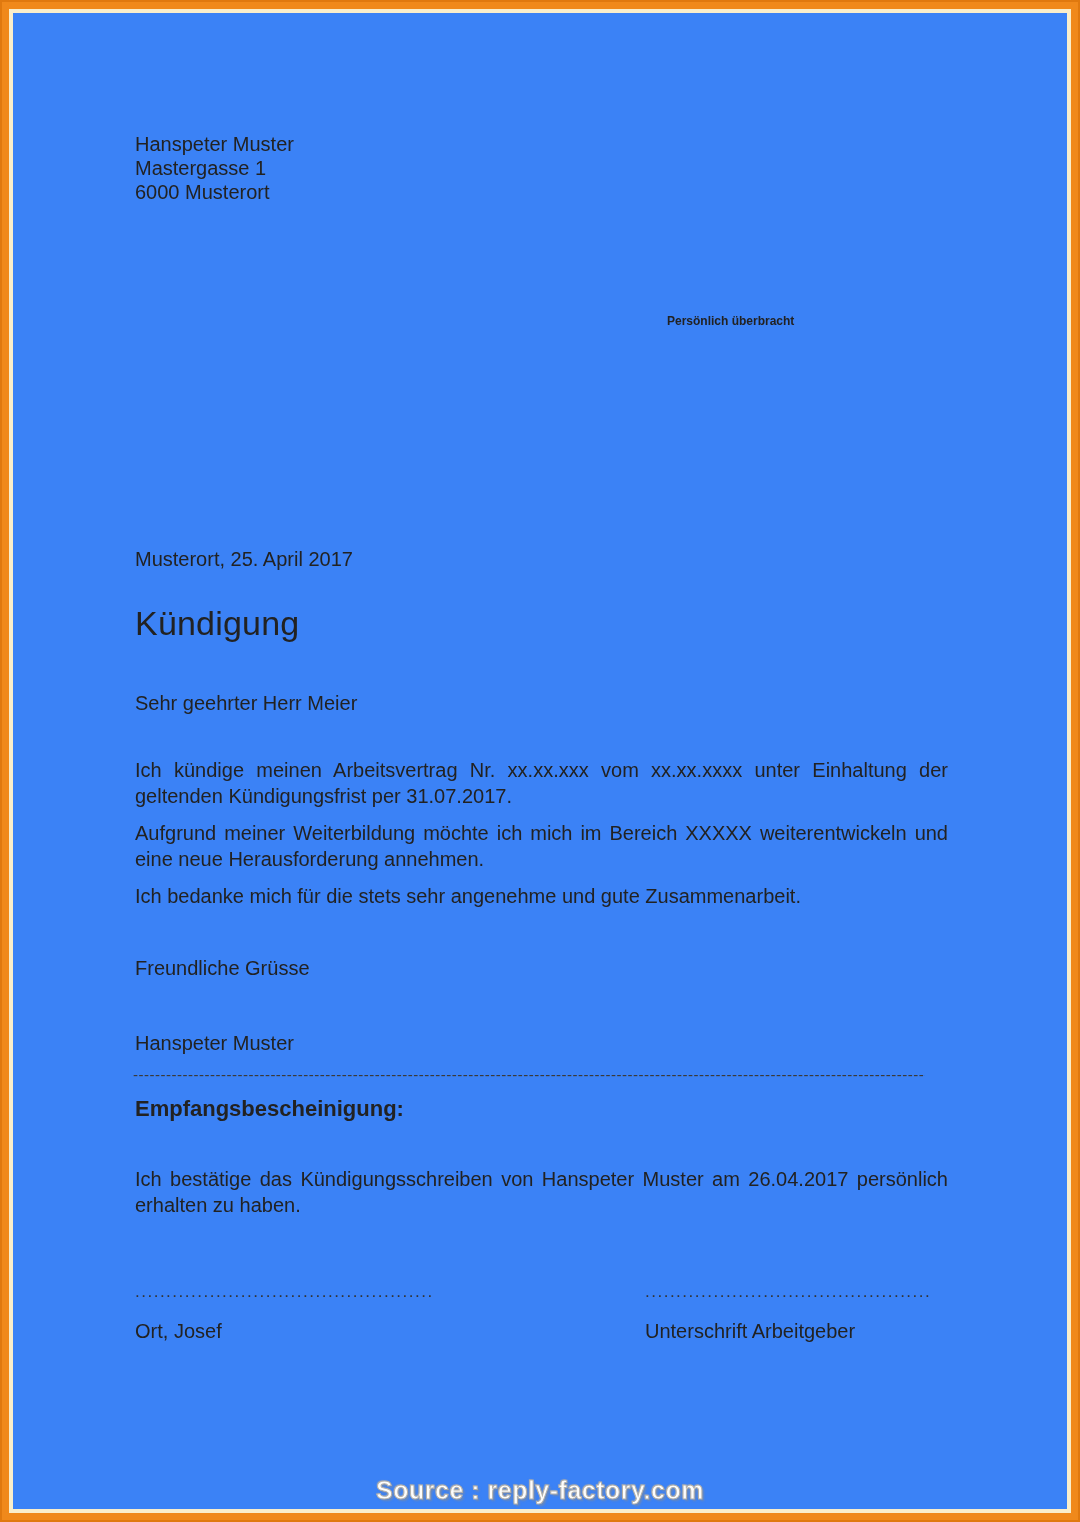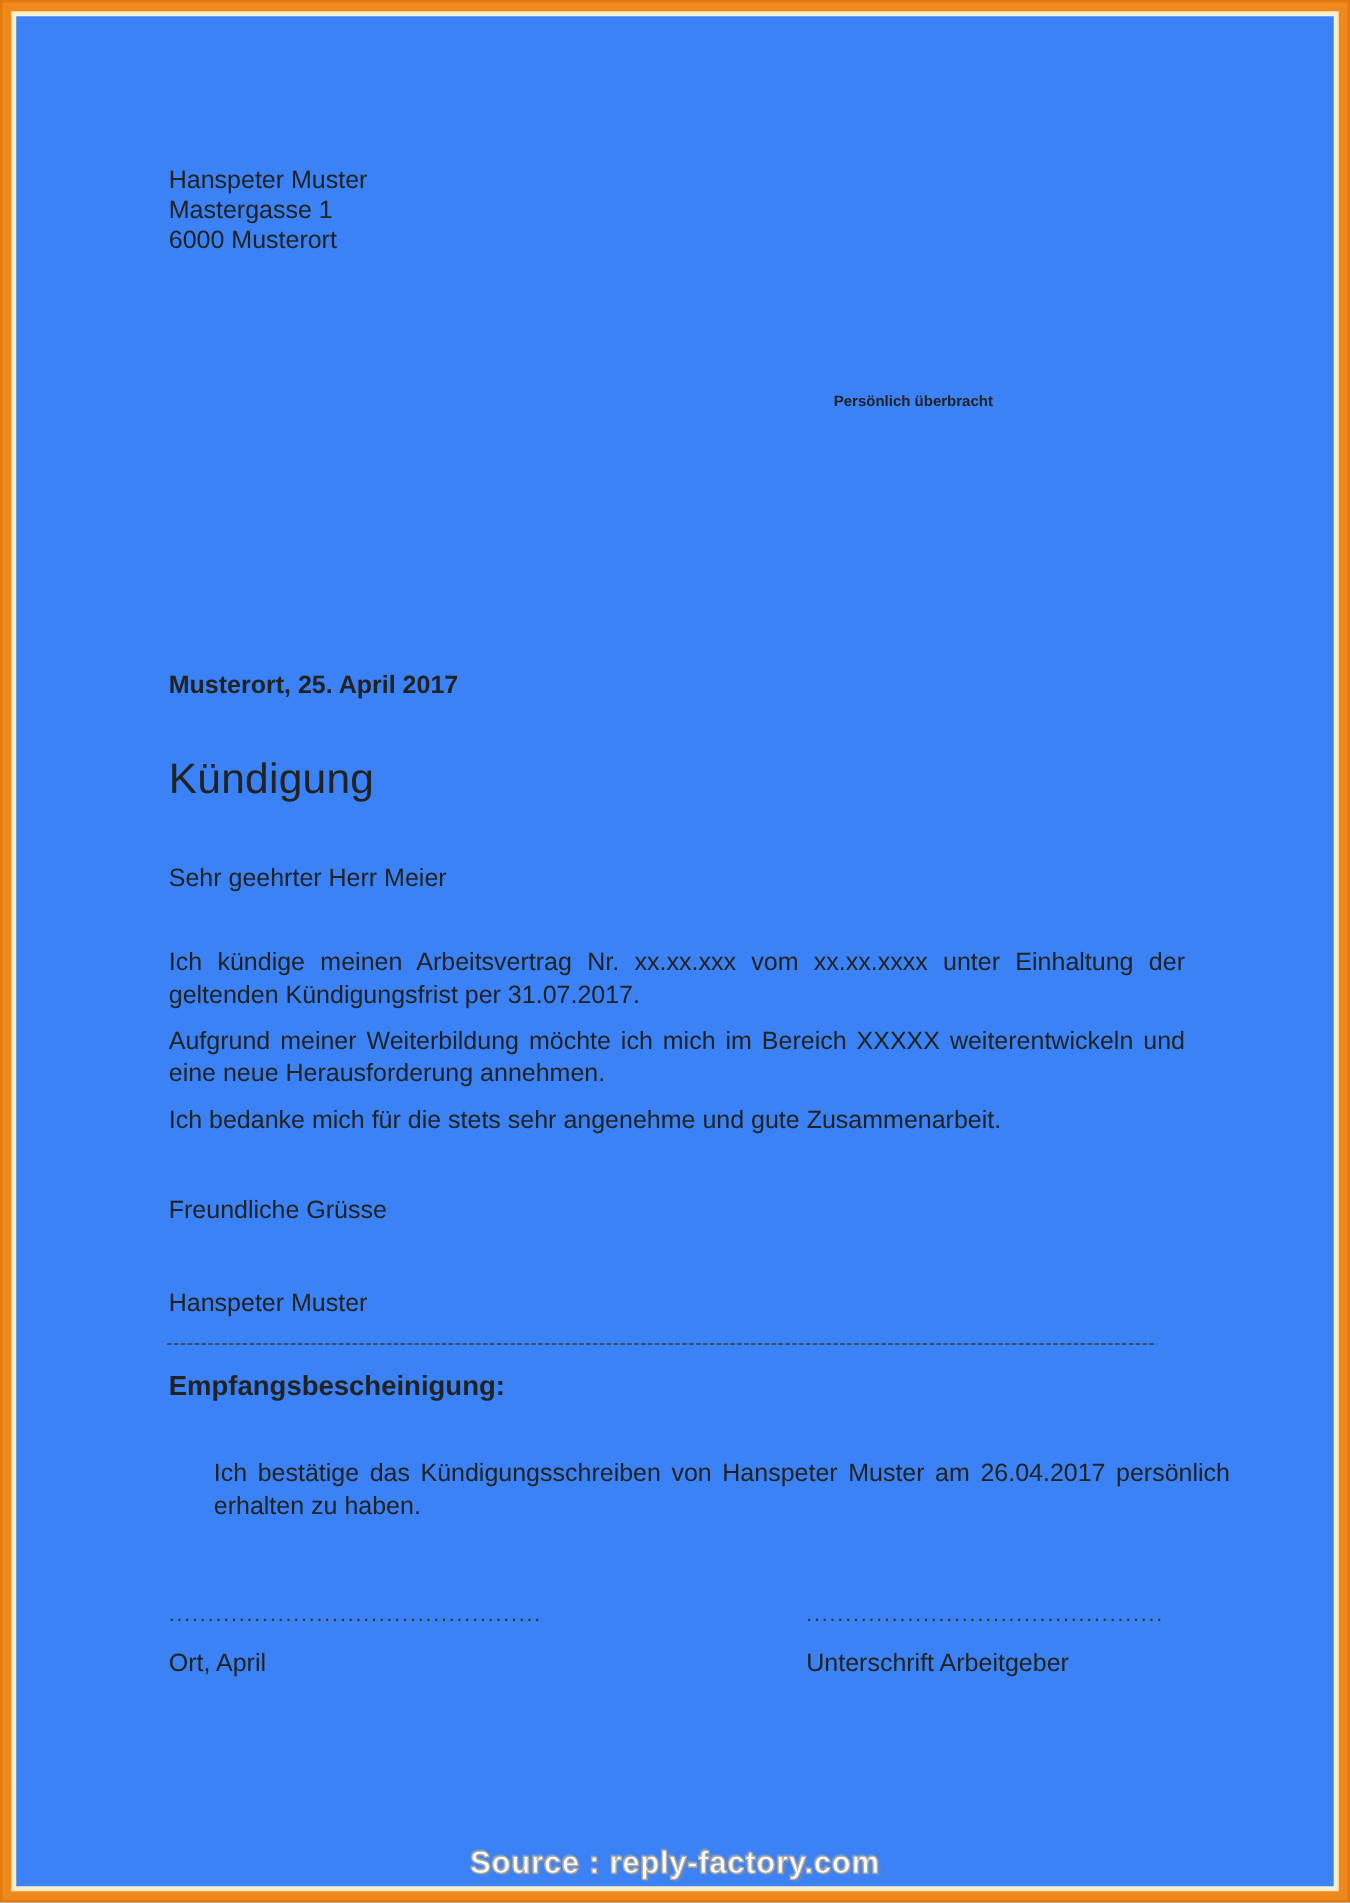--- a/index.html
+++ b/index.html
@@ -49,40 +49,40 @@
 
   <div class="abs addr" style="left:135px; top:132px;">
     <div>Hanspeter Muster</div>
     <div>Mastergasse 1</div>
     <div>6000 Musterort</div>
   </div>
 
   <div class="abs delivery" style="left:667px; top:314px;">Persönlich überbracht</div>
 
 
-  <div class="abs body-text" style="left:135px; top:535px;font-weight:bold;">Musterort, 25. April 2017</div>
+  <div class="abs body-text" style="left:135px; top:546px;">Musterort, 25. April 2017</div>
 
   <div class="abs subject" style="left:135px; top:604px;">Kündigung</div>
 
   <div class="abs body-text" style="left:135px; top:690px;">Sehr geehrter Herr Meier</div>
 
   <div class="abs body-text para" style="left:135px; top:757px;">Ich kündige meinen Arbeitsvertrag Nr. xx.xx.xxx vom xx.xx.xxxx unter Einhaltung der geltenden Kündigungsfrist per 31.07.2017.</div>
   <div class="abs body-text para" style="left:135px; top:820px;">Aufgrund meiner Weiterbildung möchte ich mich im Bereich XXXXX weiterentwickeln und eine neue Herausforderung annehmen.</div>
   <div class="abs body-text para" style="left:135px; top:883px;">Ich bedanke mich für die stets sehr angenehme und gute Zusammenarbeit.</div>
 
   <div class="abs body-text" style="left:135px; top:955px;">Freundliche Grüsse</div>
 
   <div class="abs body-text" style="left:135px; top:1030px;">Hanspeter Muster</div>
 
   <div class="abs divider" style="left:133px; top:1066px;">--------------------------------------------------------------------------------------------------------------------------------------------------------------------------------------------------------------------------------------</div>
 
   <div class="abs receipt-heading" style="left:135px; top:1096px;">Empfangsbescheinigung:</div>
 
-  <div class="abs body-text para" style="left:135px; top:1166px;margin-left:36px;">Ich bestätige das Kündigungsschreiben von Hanspeter Muster am 26.04.2017 persönlich erhalten zu haben.</div>
+  <div class="abs body-text para" style="left:135px; top:1166px;">Ich bestätige das Kündigungsschreiben von Hanspeter Muster am 26.04.2017 persönlich erhalten zu haben.</div>
 
   <div class="abs dots" style="left:135px; top:1282px; width:300px;">..................................................</div>
   <div class="abs dots" style="left:645px; top:1282px; width:285px;">..................................................</div>
-  <div class="abs sig-label" style="left:135px; top:1320px;">Ort, April</div>
+  <div class="abs sig-label" style="left:135px; top:1320px;">Ort, Josef</div>
   <div class="abs sig-label" style="left:645px; top:1320px;">Unterschrift Arbeitgeber</div>
 
   <div class="abs watermark" style="top:1476px;">Source : reply-factory.com</div>
 
 </div>
 
 </body></html>

